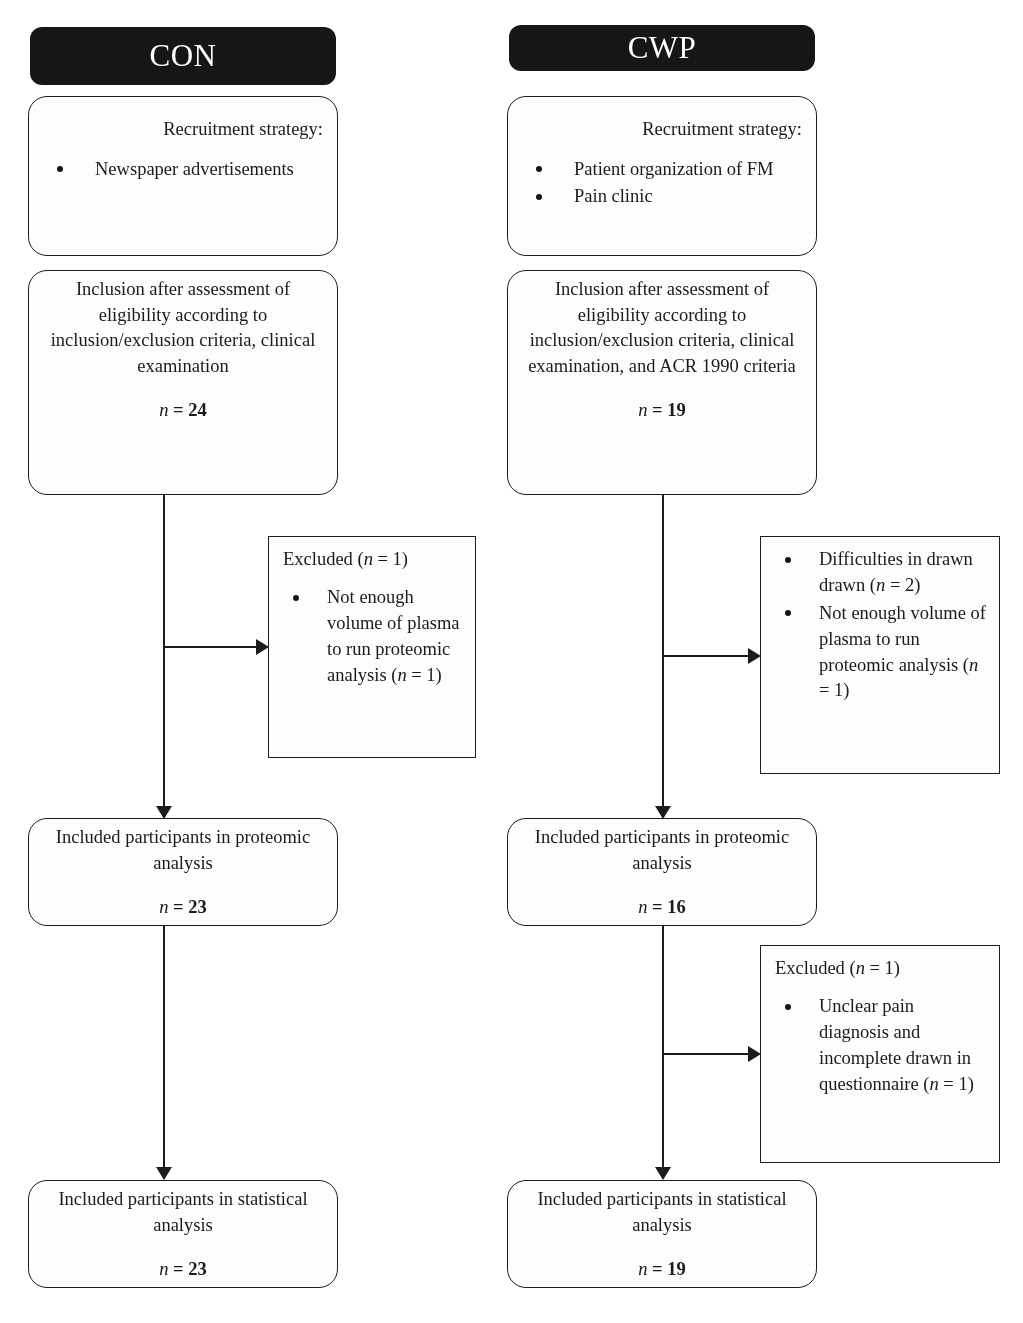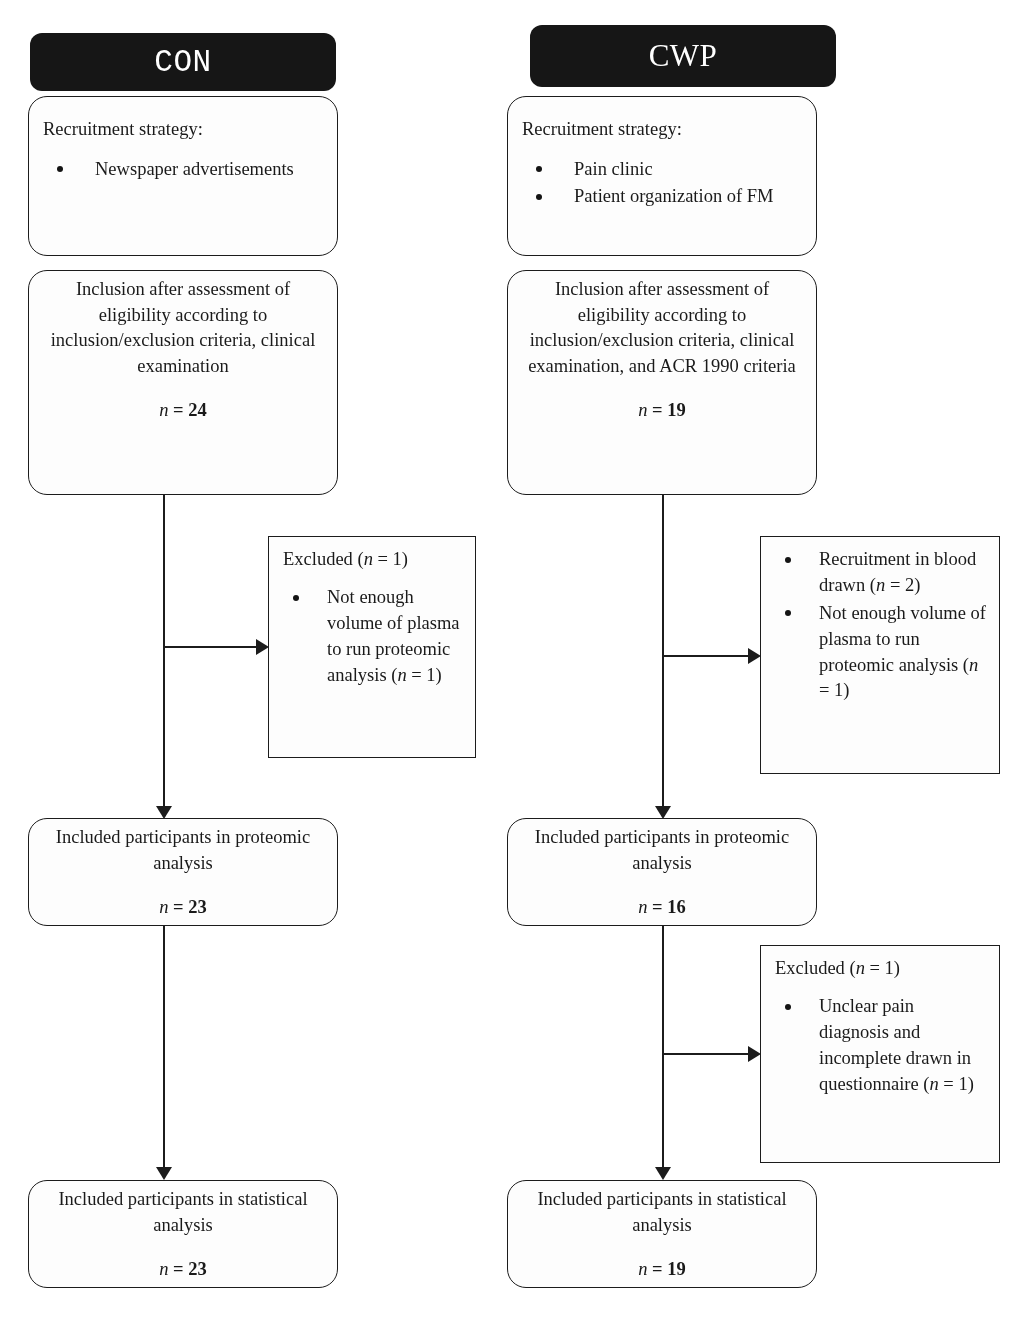--- a/index.html
+++ b/index.html
@@ -63,21 +63,21 @@
   }
   .nval .ital { font-weight: normal; font-style: italic; }
 
   
   .recruit {
     justify-content: flex-start;
     padding-top: 20px;
   }
   .recruit .rtitle {
     width: 100%;
-    text-align: left;
+    text-align: right;
     margin-bottom: 14px;
   }
   ul.blist {
     list-style: none;
     margin: 0;
     padding: 0;
     width: 100%;
     text-align: left;
   }
   ul.blist > li {
@@ -128,21 +128,21 @@
     border-top: 8px solid transparent;
     border-bottom: 8px solid transparent;
     border-left: 13px solid #1c1c1c;
   }
 </style>
 </head>
 <body>
 
 <div id="flowchart">
 
-  <div class="node hdr" style="left:30px; top:33px; width:306px; height:58px;font-family:Liberation Mono, monospace;">
+  <div class="node hdr" style="left:30px; top:27px; width:306px; height:58px;">
     <span>CON</span>
   </div>
 
   <div class="node rbox recruit" style="left:28px; top:96px; width:310px; height:160px;">
     <span class="rtitle">Recruitment strategy:</span>
     <ul class="blist">
       <li>Newspaper advertisements</li>
     </ul>
   </div>
 
@@ -170,45 +170,45 @@
   </div>
 
   <div class="vline" style="left:163px; top:926px; height:248px;"></div>
   <div class="arrow-down" style="left:156px; top:1167px;"></div>
 
   <div class="node rbox" style="left:28px; top:1180px; width:310px; height:108px;">
     <span class="ntext">Included participants in statistical analysis</span>
     <span class="nval"><span class="ital">n</span> <span>=</span> <span>23</span></span>
   </div>
 
-  <div class="node hdr" style="left:509px; top:25px; width:306px; height:62px;margin-left:21px;">
+  <div class="node hdr" style="left:509px; top:25px; width:306px; height:46px;">
     <span>CWP</span>
   </div>
 
   <div class="node rbox recruit" style="left:507px; top:96px; width:310px; height:160px;">
     <span class="rtitle">Recruitment strategy:</span>
     <ul class="blist">
+      <li>Patient organization of FM</li>
       <li>Pain clinic</li>
-      <li>Patient organization of FM</li>
     </ul>
   </div>
 
   <div class="node rbox" style="left:507px; top:270px; width:310px; height:225px;">
     <span class="ntext">Inclusion after assessment of eligibility according to inclusion/exclusion criteria, clinical examination, and ACR 1990 criteria</span>
     <span class="nval"><span class="ital">n</span> <span>=</span> <span>19</span></span>
   </div>
 
   <div class="vline" style="left:662px; top:495px; height:318px;"></div>
   <div class="arrow-down" style="left:655px; top:806px;"></div>
   <div class="hline" style="left:662px; top:655px; width:93px;"></div>
   <div class="arrow-right" style="left:748px; top:648px;"></div>
 
   <div class="node sbox" style="left:760px; top:536px; width:240px; height:238px;">
     <ul class="blist">
-      <li><span>Recruitment in blood drawn (</span><span class="ital">n</span><span> = </span><span>2</span><span>)</span></li>
+      <li><span>Difficulties in drawn drawn (</span><span class="ital">n</span><span> = </span><span>2</span><span>)</span></li>
       <li><span>Not enough volume of plasma to run proteomic analysis (</span><span class="ital">n</span><span> = </span><span>1</span><span>)</span></li>
     </ul>
   </div>
 
   <div class="node rbox" style="left:507px; top:818px; width:310px; height:108px;">
     <span class="ntext">Included participants in proteomic analysis</span>
     <span class="nval"><span class="ital">n</span> <span>=</span> <span>16</span></span>
   </div>
 
   <div class="vline" style="left:662px; top:926px; height:248px;"></div>

